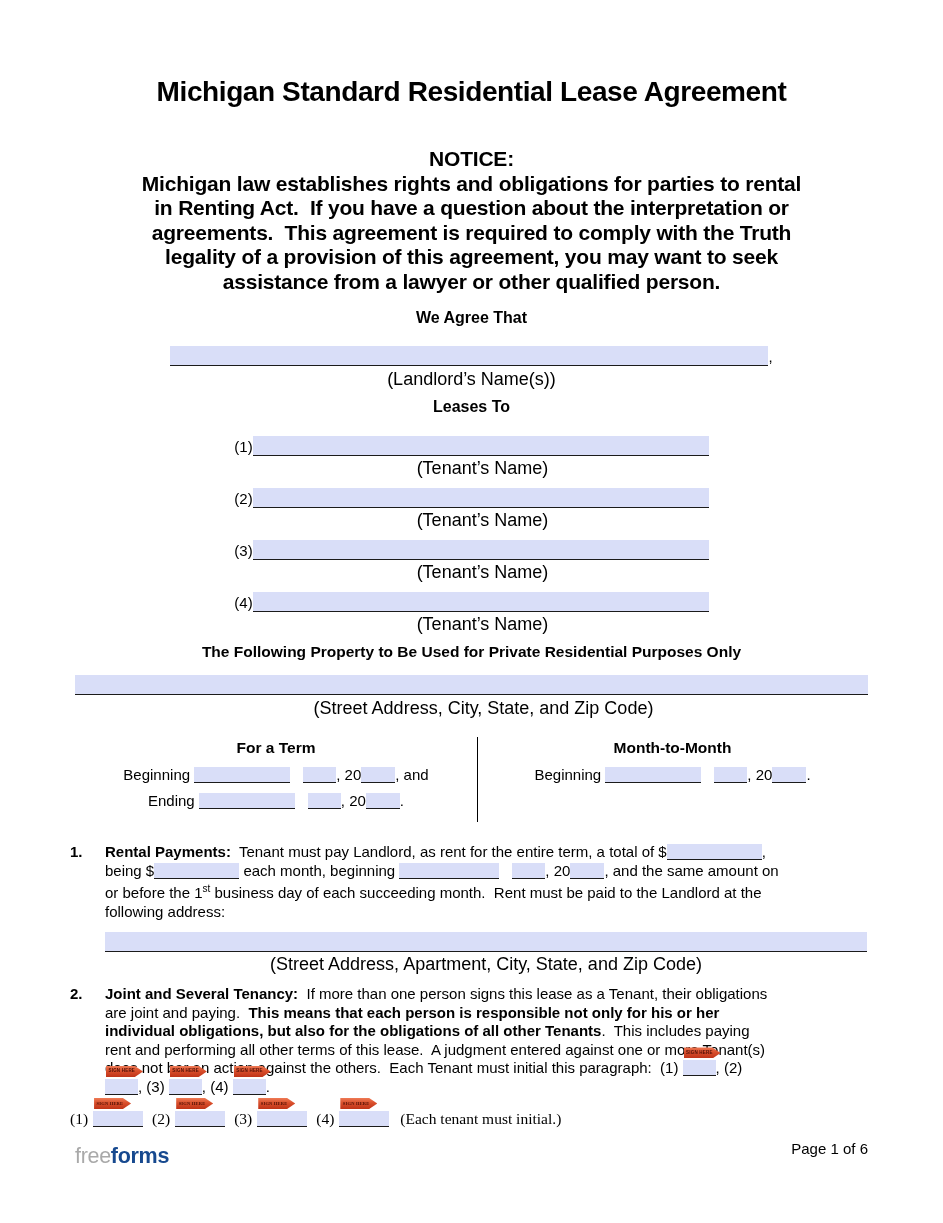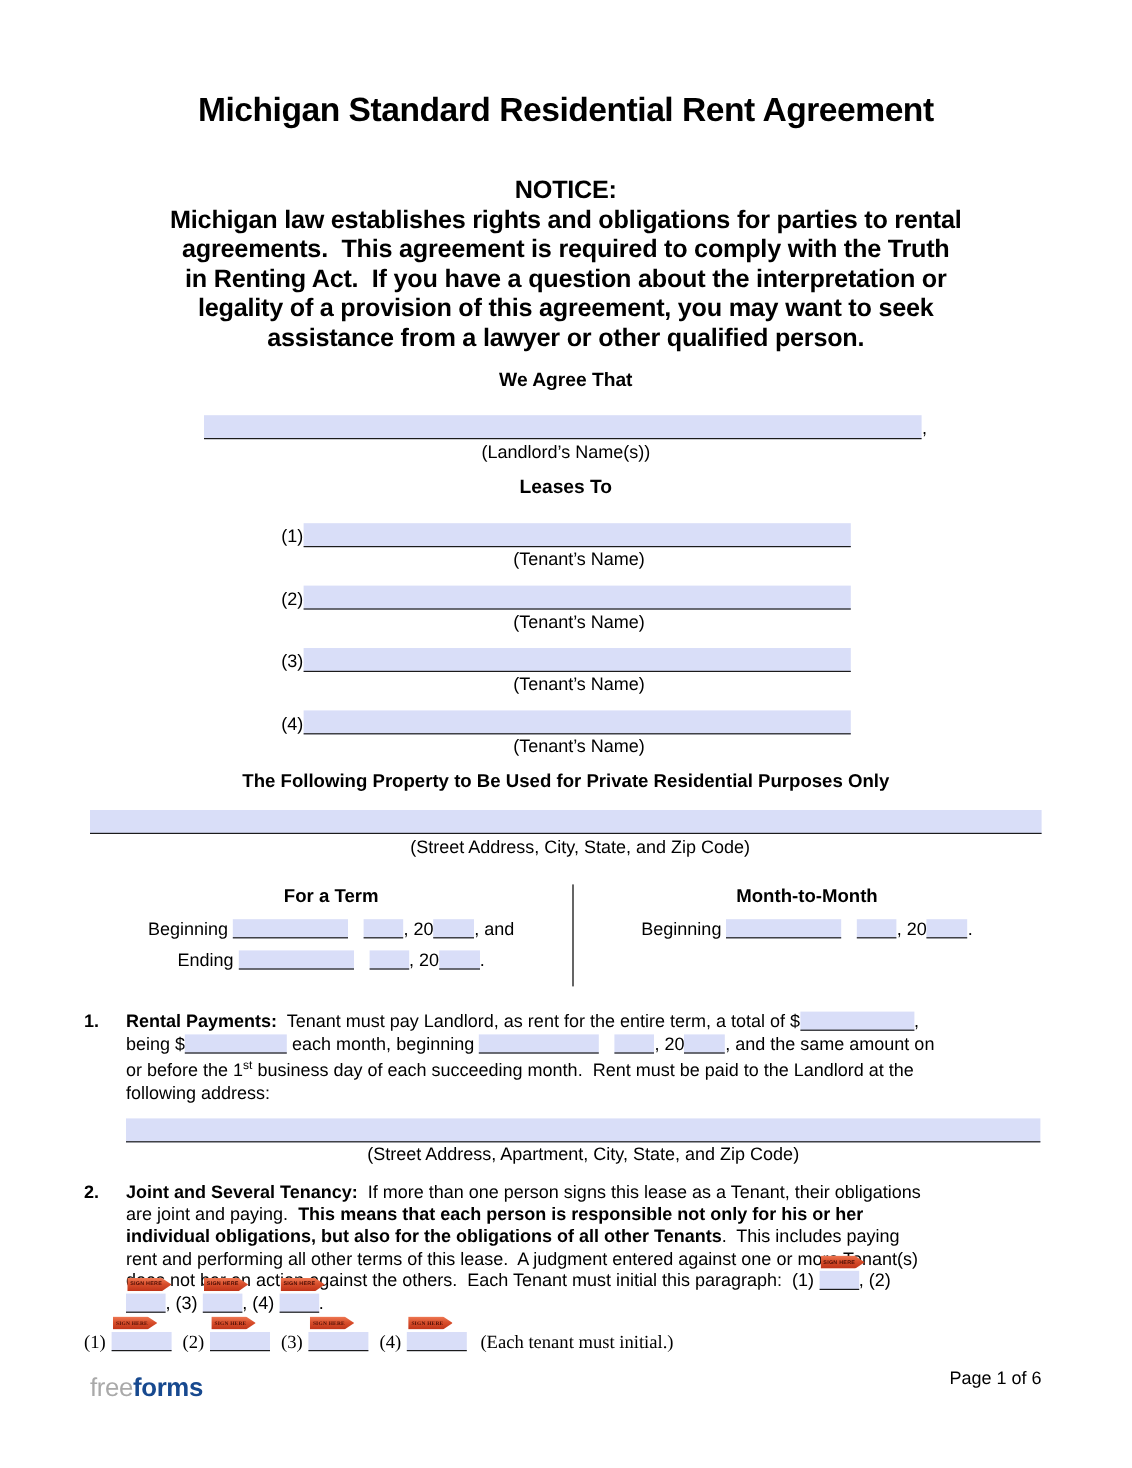--- a/index.html
+++ b/index.html
@@ -12,21 +12,21 @@
   .line, .seg { white-space:pre-wrap; }
 
   .title { top:76px; font-size:28px; font-weight:bold; letter-spacing:-0.4px; }
   .notice { top:147px; font-size:21px; font-weight:bold; line-height:24.6px; letter-spacing:-0.2px; }
 
   .subhead { font-size:16px; font-weight:bold; }
   .we-agree { top:309px; }
   .leases-to { top:398px; }
   .prop-head { top:643px; font-size:15.5px; }
 
-  .caption { font-size:15px; }
+  .caption { font-size:18px; }
 
   .field { display:inline-block; position:relative; background:#d9def8; border-bottom:1.5px solid #1b1b1b; height:16px; vertical-align:-3px; }
   .bigfield { display:inline-block; position:relative; background:#d9def8; border-bottom:1.6px solid #1b1b1b; height:20px; vertical-align:-4px; }
 
   .landlord-row { top:346px; font-size:15px; }
   .w-landlord { width:598px; }
   .landlord-cap { top:369px; }
 
   .tenant-group { font-size:15px; }
   .t1 { top:436px; } .t2 { top:488px; } .t3 { top:540px; } .t4 { top:592px; }
@@ -74,27 +74,27 @@
   .footer-logo { position:absolute; left:75px; top:1144px; font-size:21.5px; letter-spacing:-0.3px;text-align:right; }
   .logo-free { color:#a9a9a9; font-weight:400; }
   .logo-forms { color:#17498f; font-weight:700; }
   .footer-page { position:absolute; right:75px; top:1140px; font-size:15px; }
 </style>
 </head>
 <body>
 
 <div class="page">
 
-  <div class="abs ctr title">Michigan Standard Residential Rent Agreement</div>
+  <div class="abs ctr title">Michigan Standard Residential Lease Agreement</div>
 
   <div class="abs ctr notice">
     <div class="line">NOTICE:</div>
     <div class="line">Michigan law establishes rights and obligations for parties to rental</div>
+    <div class="line">in Renting Act.  If you have a question about the interpretation or</div>
     <div class="line">agreements.  This agreement is required to comply with the Truth</div>
-    <div class="line">in Renting Act.  If you have a question about the interpretation or</div>
     <div class="line">legality of a provision of this agreement, you may want to seek</div>
     <div class="line">assistance from a lawyer or other qualified person.</div>
   </div>
 
   <div class="abs ctr subhead we-agree">We Agree That</div>
 
   <div class="abs ctr landlord-row"><span class="bigfield w-landlord"></span><span class="seg">,</span></div>
   <div class="abs ctr caption landlord-cap">(Landlord’s Name(s))</div>
 
   <div class="abs ctr subhead leases-to">Leases To</div>

